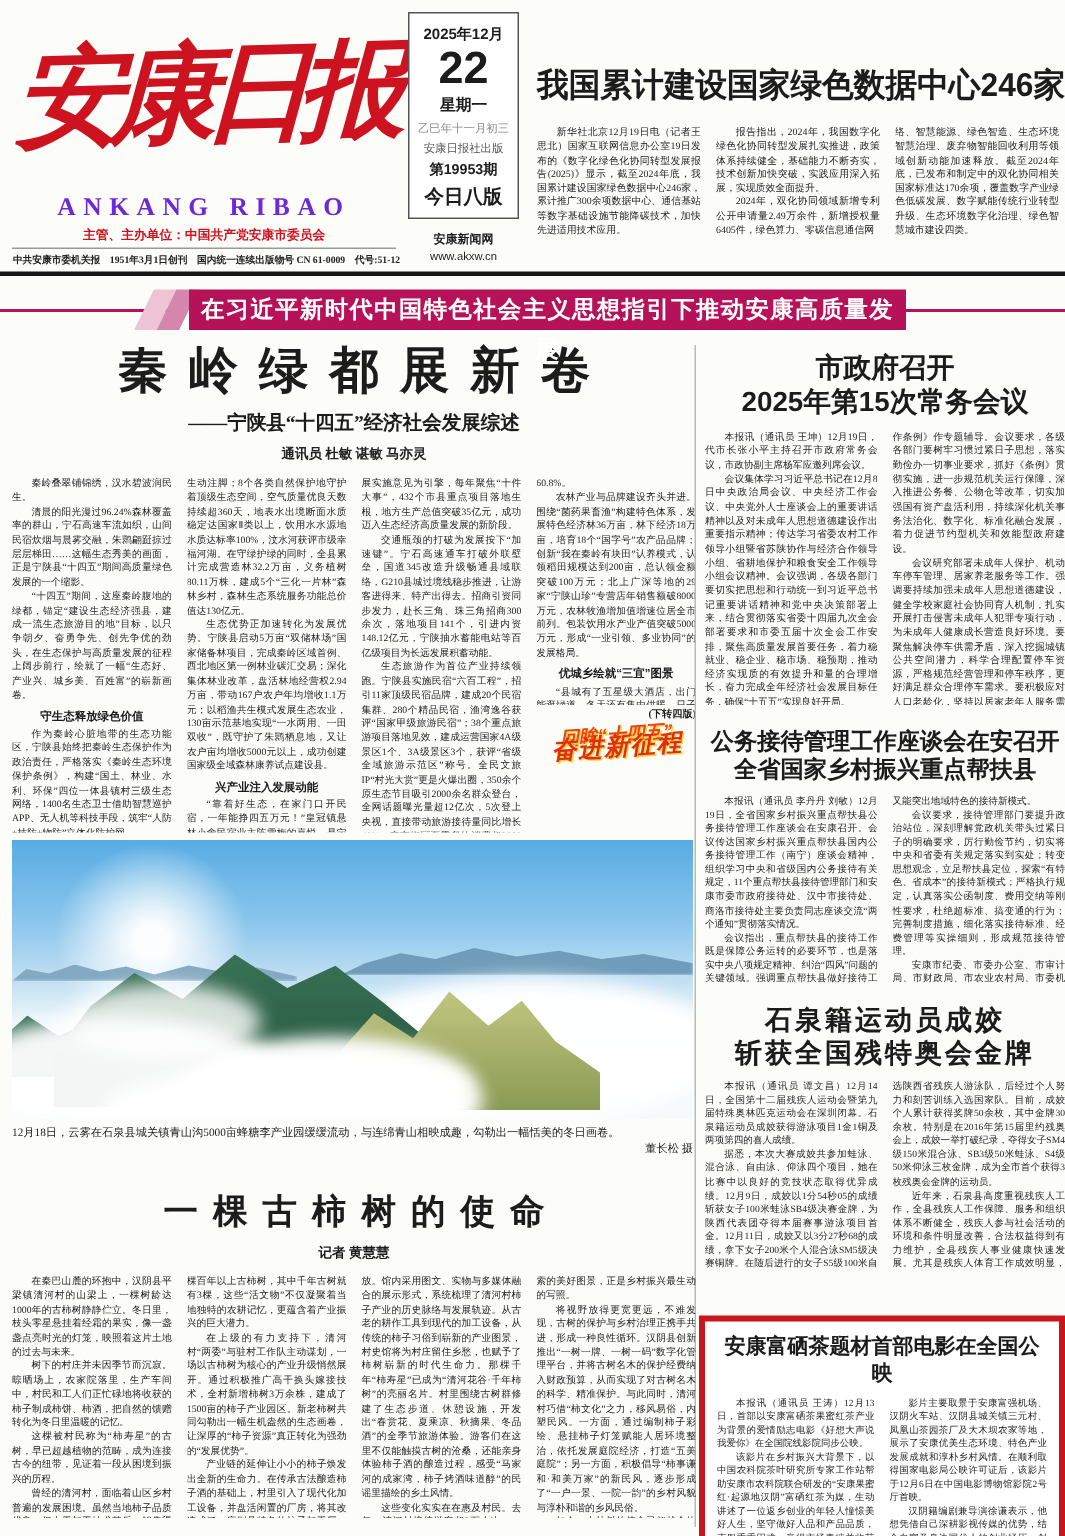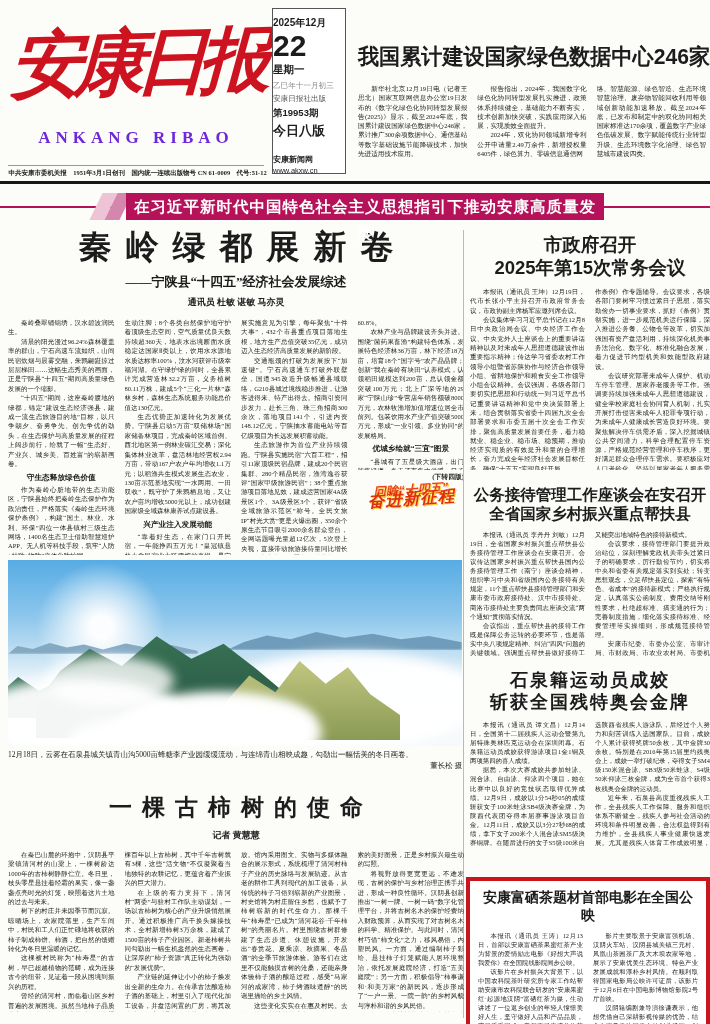--- a/index.html
+++ b/index.html
@@ -10,22 +10,22 @@
   .calligraphy{position:absolute;left:0;top:2px;width:264px;text-align:center;
       font-size:72px;font-weight:900;font-style:italic;color:#ce1320;letter-spacing:-9px;
       line-height:118px;transform:rotate(-1.5deg) skewX(-3deg);white-space:nowrap;}
   .latin{position:absolute;left:0;top:126px;width:264px;text-align:center;color:#6d28d9;
       font-weight:bold;font-size:17px;letter-spacing:5px;font-family:"Liberation Serif",serif;}
   .sponsor{position:absolute;left:0;top:149px;width:264px;text-align:center;color:#ce1320;
       font-weight:bold;font-size:8.5px;font-family:"Liberation Sans",sans-serif;}
   .brand-rule{position:absolute;left:4px;top:163px;width:256px;height:1px;background:#999;}
   .infoline{position:absolute;left:2px;top:167px;width:262px;text-align:center;font-size:6.6px;
       color:#222;font-weight:bold;white-space:nowrap;transform:scaleX(.98);}
-  .datebox{position:absolute;left:272px;top:8px;width:74px;height:166px;border:1px solid #555;
-      background:#fff;font-family:"Liberation Sans",sans-serif;box-sizing:border-box;padding-top:7px;}
+  .datebox{position:absolute;left:272px;top:8px;width:74px;height:138px;border:1px solid #555;
+      background:#fff;text-align:center;font-family:"Liberation Sans",sans-serif;box-sizing:border-box;padding-top:7px;}
   .db-ym{font-size:10px;font-weight:bold;}
   .db-day{font-size:30px;font-weight:bold;line-height:32px;font-family:"Liberation Sans",sans-serif;}
   .db-wd{font-size:10.5px;font-weight:bold;margin-top:1px;}
   .db-lunar{font-size:7.6px;color:#8a8a8a;margin-top:4px;font-family:"Liberation Serif",serif;}
   .db-pub{font-size:7.6px;color:#555;margin-top:3px;font-family:"Liberation Serif",serif;}
   .db-issue{font-size:9.5px;font-weight:bold;margin-top:3px;}
   .db-pages{font-size:13px;font-weight:bold;margin-top:2px;}
   .db-site{font-size:8px;font-weight:bold;margin-top:14px;}
   .db-url{font-size:7.5px;margin-top:1px;}
   
@@ -117,20 +117,21 @@
   .pers .cols{margin-top:8px;height:162px;font-size:6.5px;line-height:9.4px;}
 </style>
 </head>
 <body>
 
 <div class="page">
 
   <div class="brand">
     <div class="calligraphy">安康日报</div>
     <div class="latin">ANKANG RIBAO</div>
+    <div class="sponsor">主管、主办单位：中国共产党安康市委员会</div>
     <div class="brand-rule"></div>
     <div class="infoline">中共安康市委机关报　1951年3月1日创刊　国内统一连续出版物号 CN 61-0009　代号:51-12</div>
   </div>
 
   <div class="datebox">
     <div class="db-ym">2025年12月</div>
     <div class="db-day">22</div>
     <div class="db-wd">星期一</div>
     <div class="db-lunar">乙巳年十一月初三</div>
     <div class="db-pub">安康日报社出版</div>

